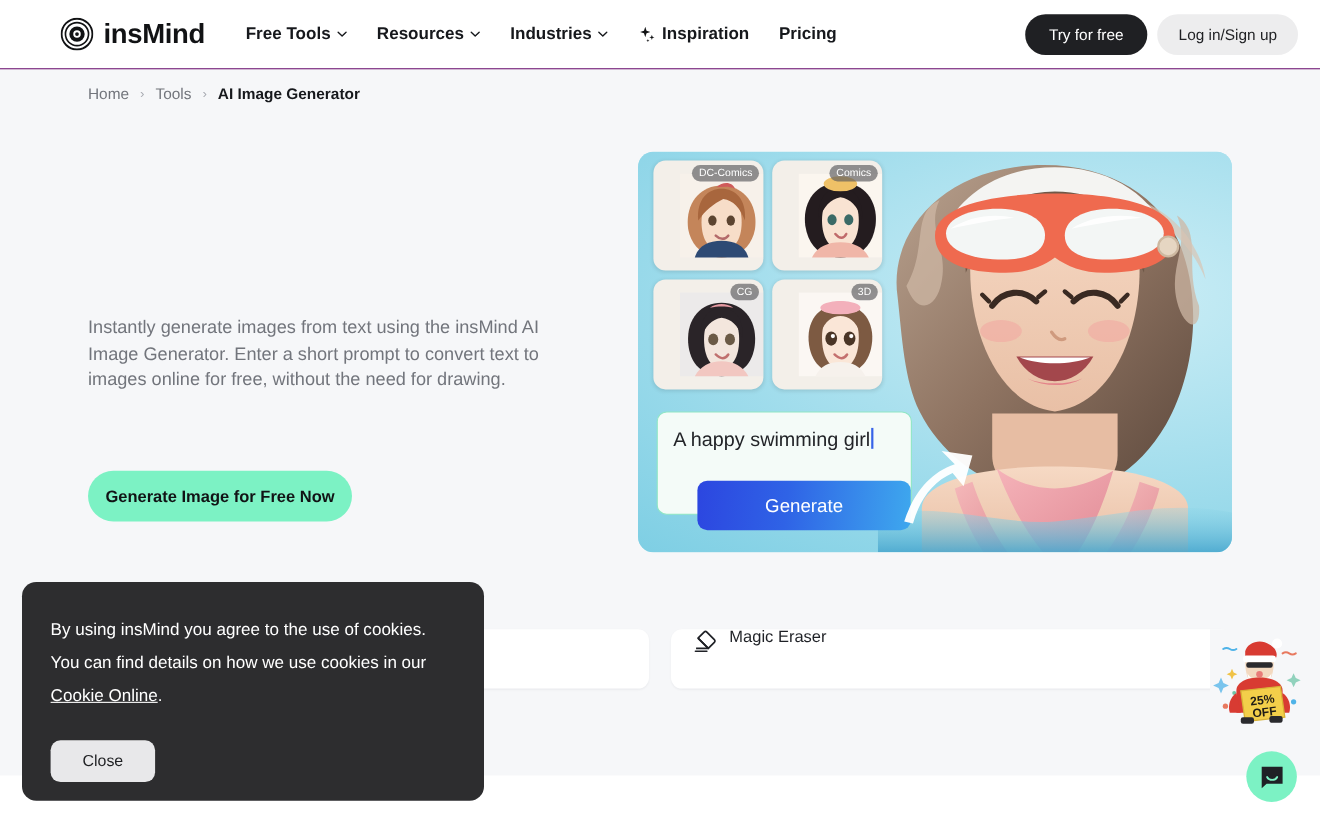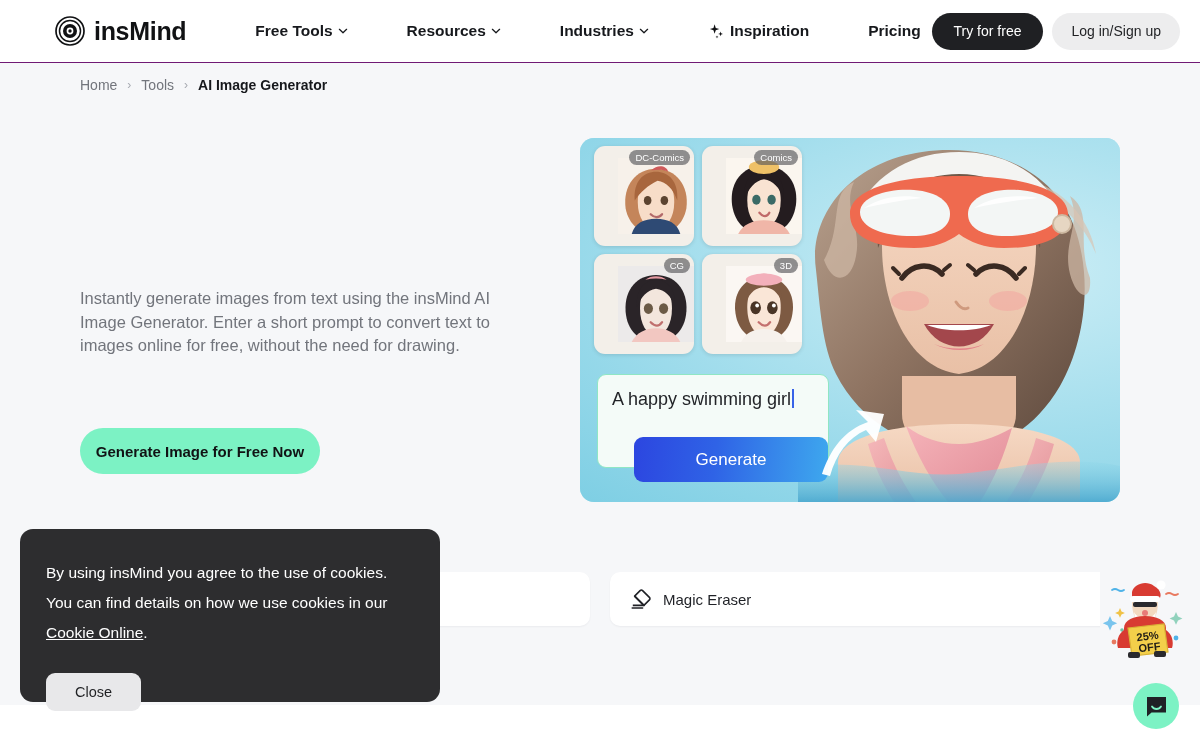--- a/index.html
+++ b/index.html
@@ -28,21 +28,21 @@
   .brand-mark { width: 30px; height: 30px; display: block; }
   .brand-name {
     font-size: 25px; font-weight: 700; color: #111214;
     letter-spacing: -0.3px; line-height: 1;
   }
 
   .nav { display: flex; align-items: center; gap: 27px; margin-left: 37px; }
   .nav-item {
     display: flex; align-items: center; gap: 5px;
     font-size: 15.5px; font-weight: 700; color: #16181c;
-    cursor: pointer; white-space: nowrap; line-height: 1; margin-left: 32px;
+    cursor: pointer; white-space: nowrap; line-height: 1;
   }
   .chev { width: 10px; height: 10px; display: block; flex: none; }
   .spark { width: 17px; height: 17px; display: block; flex: none; }
 
   .header-actions {
     margin-left: auto; margin-right: 20px;
     display: flex; align-items: center; gap: 9px;
   }
   .btn-try {
     background: #1f2023; color: #ffffff;
@@ -157,36 +157,36 @@
 
   
   .tools-row {
     position: absolute; left: 80px; top: 572px;
     width: 1040px; height: 54px;
     display: flex; gap: 20px;
   }
   .tool-card {
     flex: 1; height: 54px;
     background: #ffffff; border-radius: 10px;
-    display: flex; align-items: center; gap: 11px;
+    display: flex; align-items: flex-start; gap: 11px;
     padding-left: 20px; cursor: pointer;
     box-shadow: 0 1px 2px rgba(20,20,30,.05);
   }
   .tool-icon { width: 22px; height: 22px; display: block; flex: none; }
   .tool-label { font-size: 15px; color: #1f2126; line-height: 1; }
 
   .page-foot {
     position: absolute; left: 0; top: 705px;
     width: 1200px; height: 45px; background: #ffffff;
   }
 
   
   .cookie {
     position: absolute; left: 20px; top: 529px;
-    width: 420px; height: 173px;
+    width: 420px; height: 199px;
     background: #2d2d2f; border-radius: 13px;
     padding: 29px 25px 0 26px;
     z-index: 40;
   }
   .cookie-text {
     font-size: 15.5px; line-height: 30px; color: #ffffff;
   }
   .cookie-link {
     color: #ffffff; text-decoration: underline; cursor: pointer;
   }

